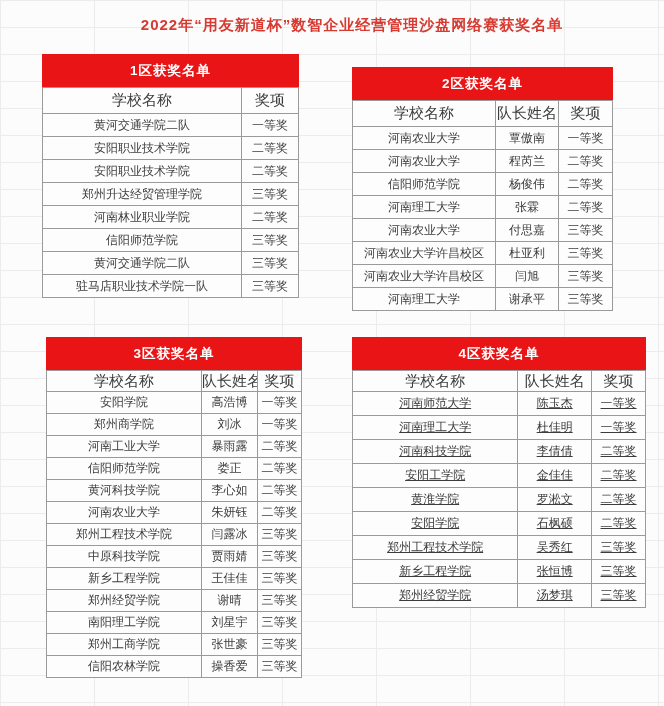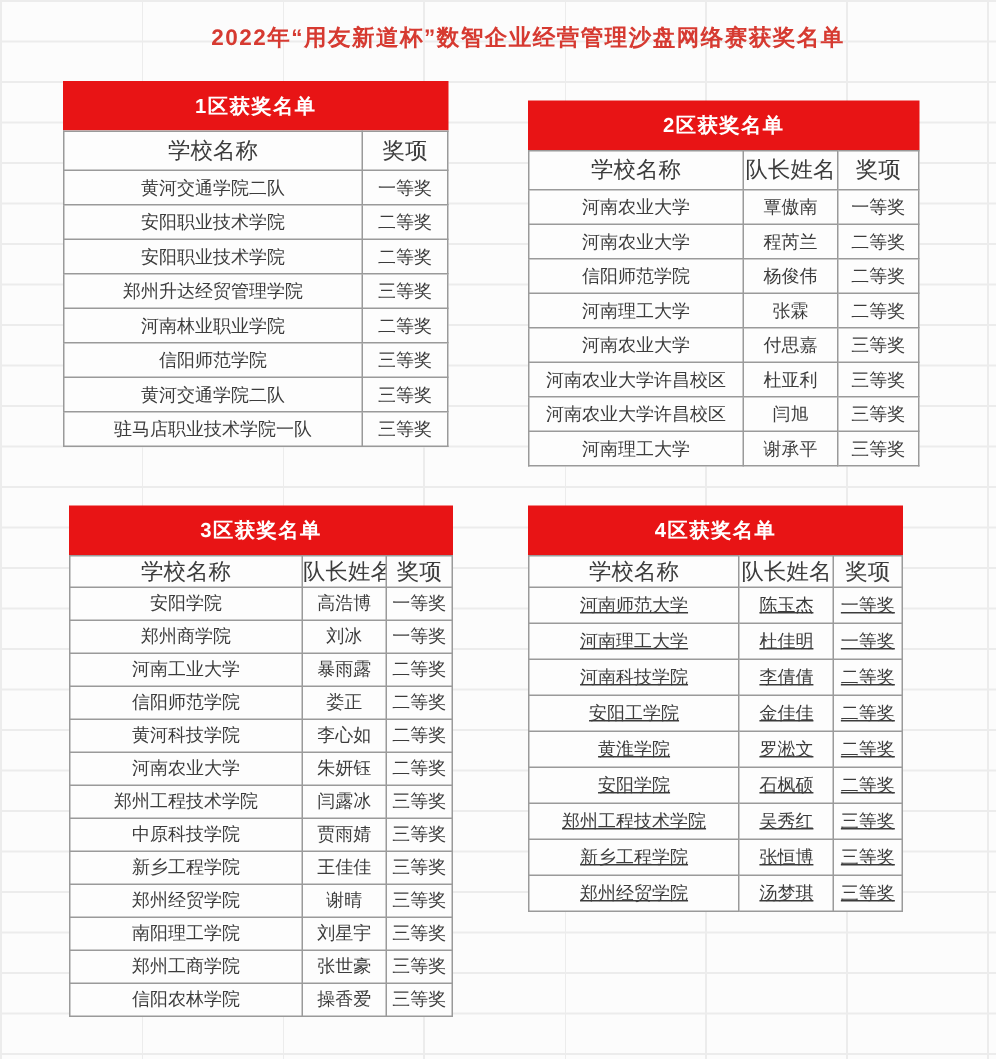--- a/index.html
+++ b/index.html
@@ -64,21 +64,21 @@
   #t0 th, #t1 th { height: 26px; }
   #t0 td, #t1 td { height: 23px; }
   #t2 th, #t3 th { height: 21px; }
   #t2 td { height: 22px; }
   #t3 td { height: 24px; text-decoration: underline; }
 
   
   #sec-zone1 { left: 42px;  top: 54px;  width: 257px; }
   #sec-zone2 { left: 352px; top: 67px;  width: 261px; }
   #sec-zone3 { left: 46px;  top: 337px; width: 256px; }
-  #sec-zone4 { left: 352px; top: 337px; width: 250px; }
+  #sec-zone4 { left: 352px; top: 337px; width: 294px; }
 </style>
 </head>
 <body>
 
 <div class="sheet">
 
   <div class="page-title">2022年“用友新道杯”数智企业经营管理沙盘网络赛获奖名单</div>
 
   <section class="award-table" id="sec-zone1">
     <div class="banner">1区获奖名单</div>

